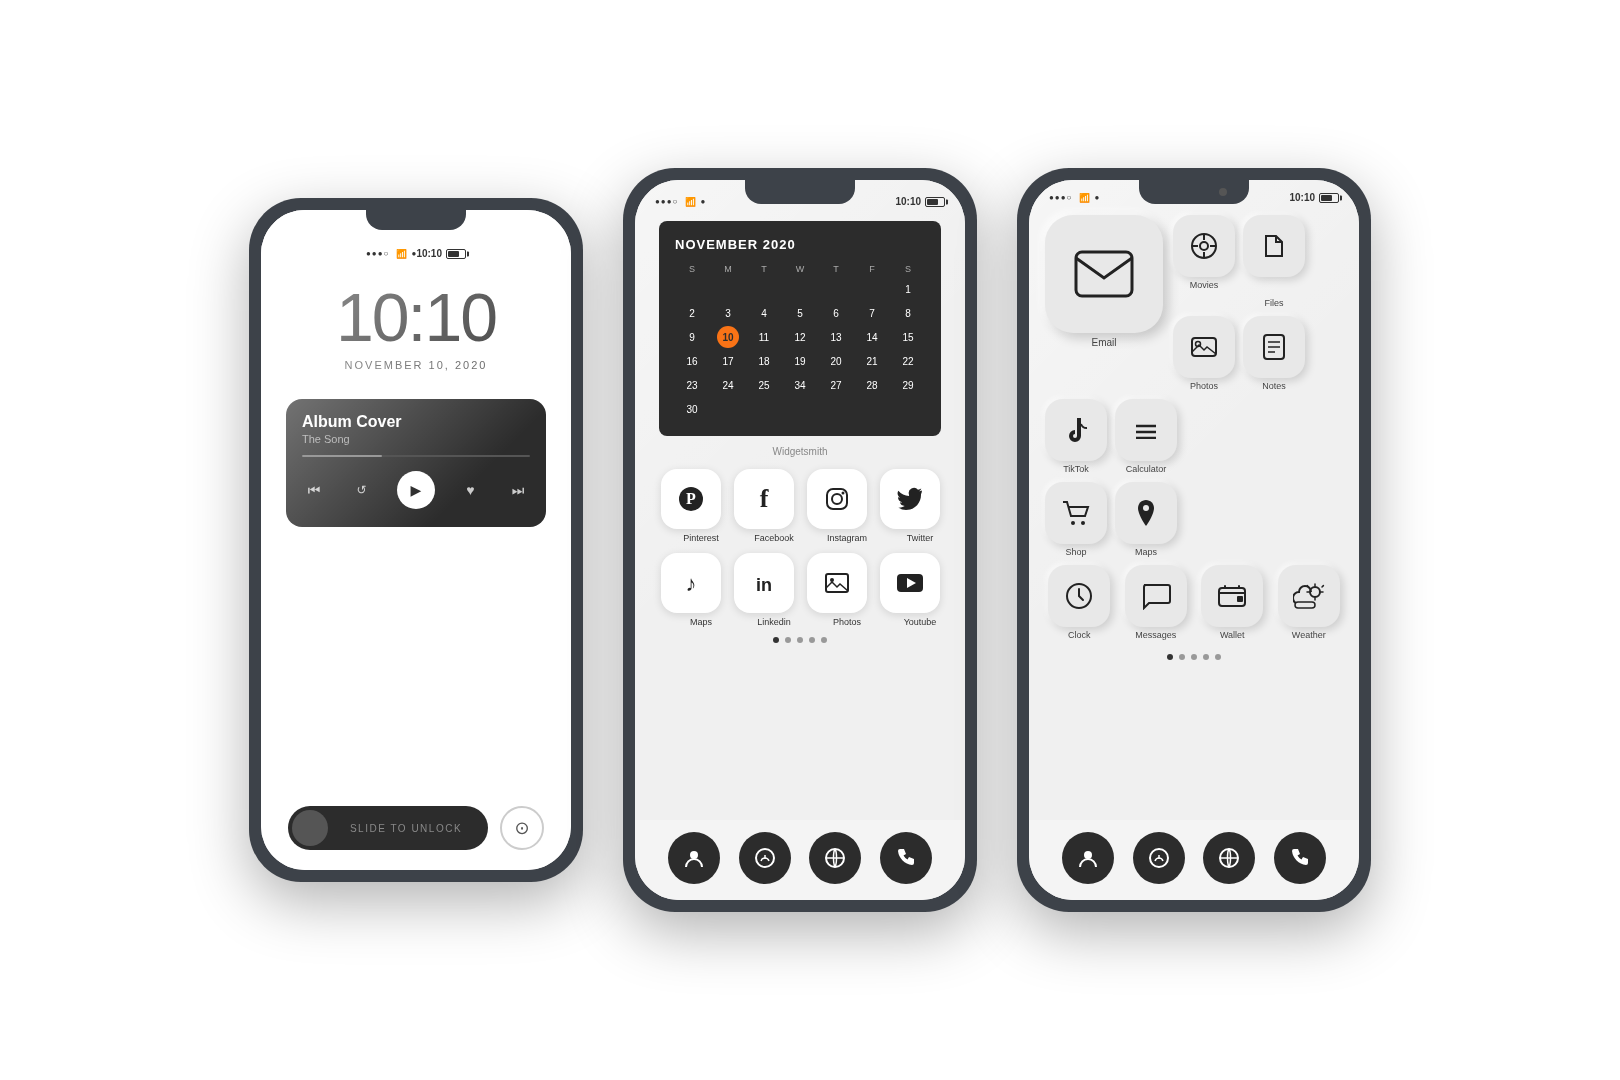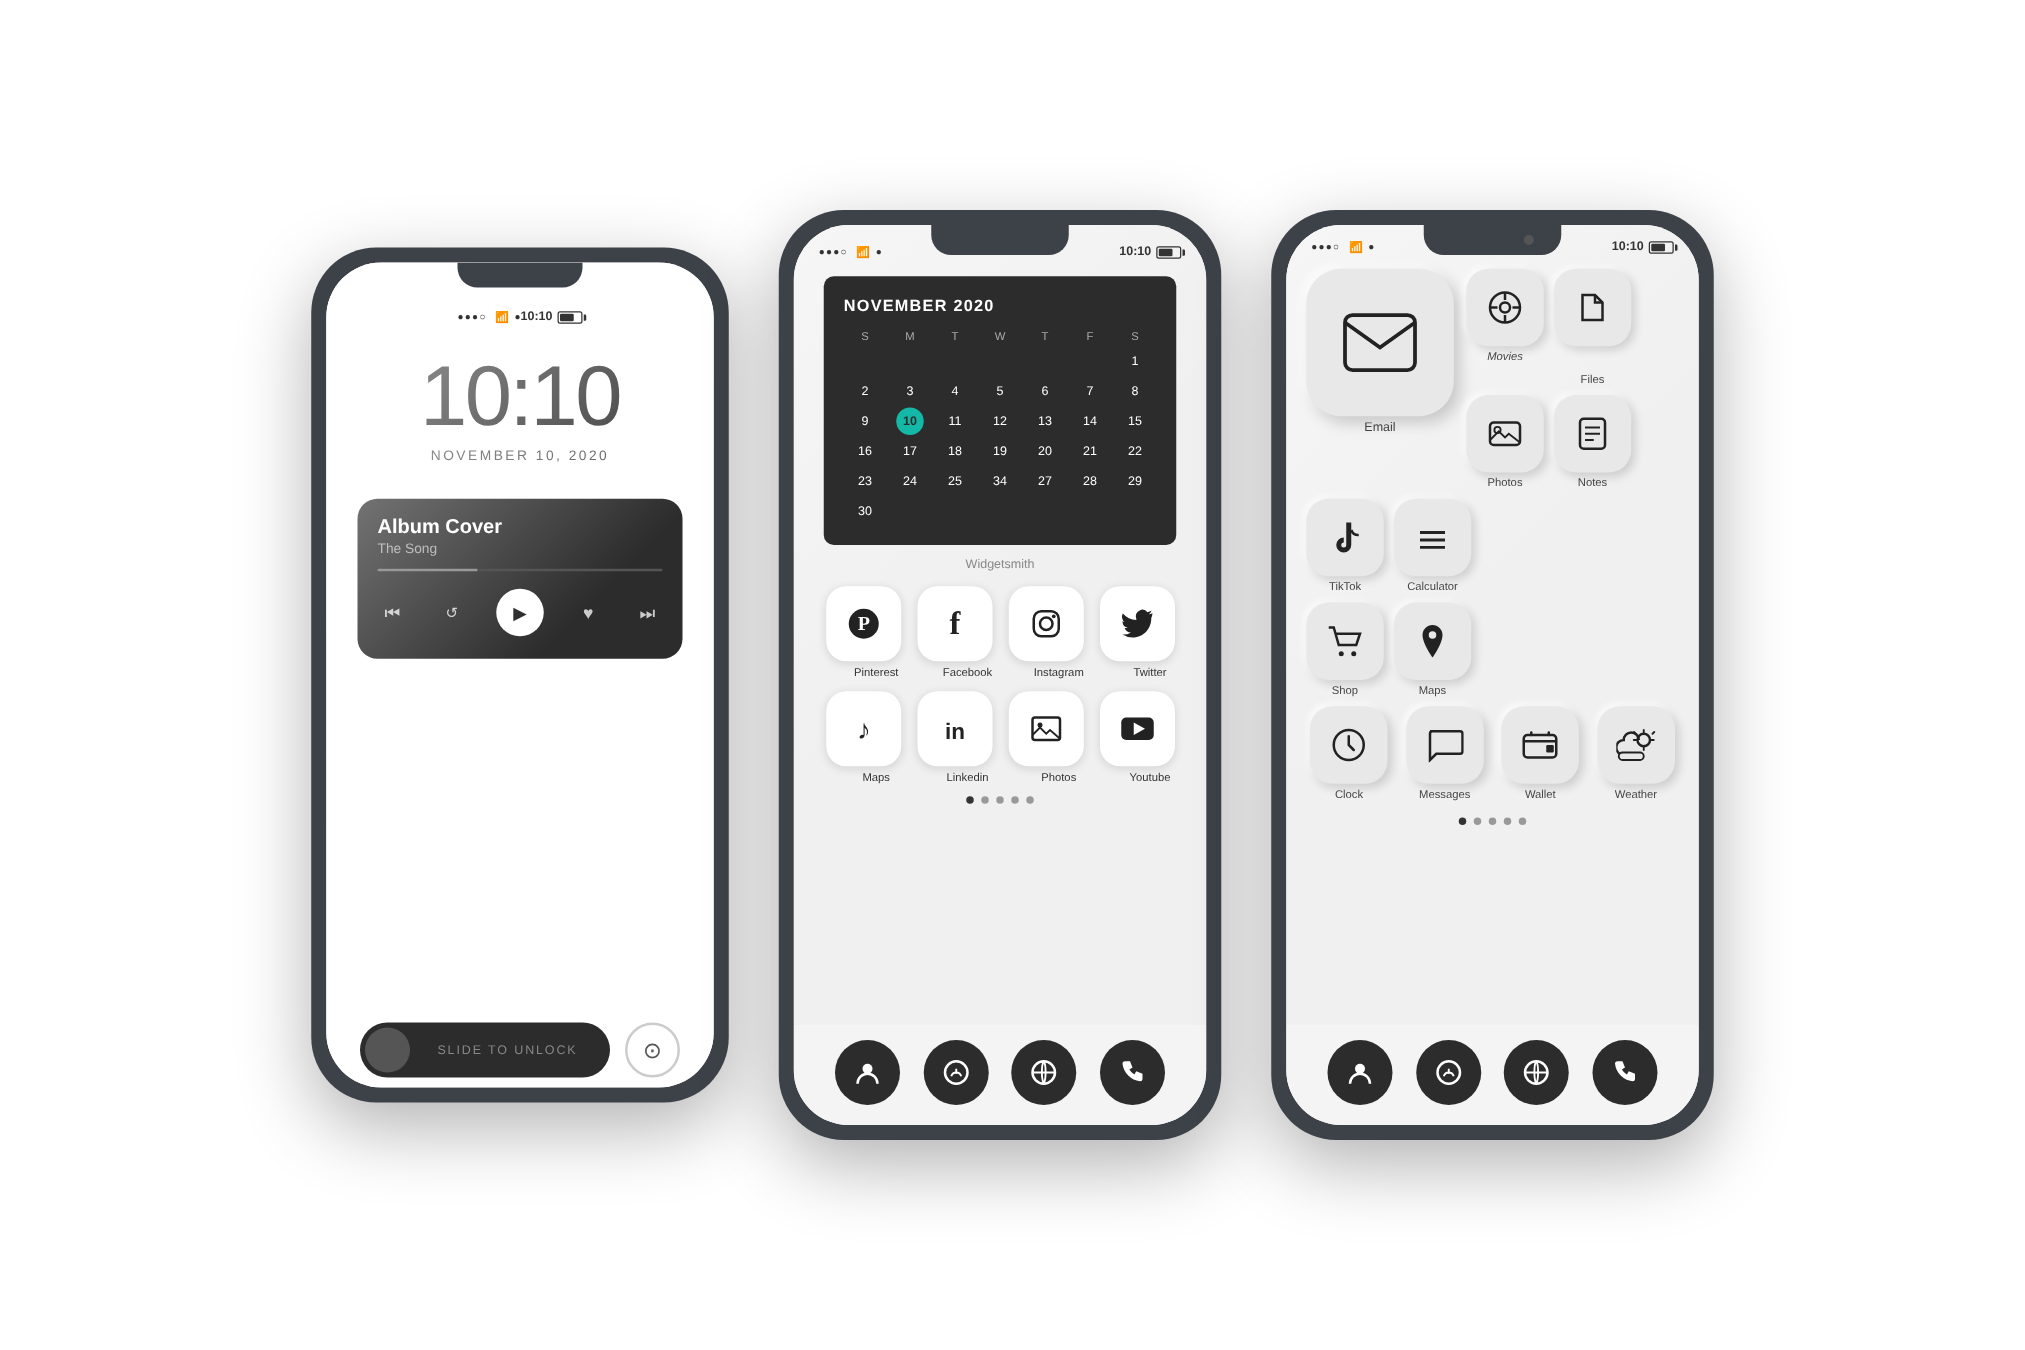--- a/index.html
+++ b/index.html
@@ -159,21 +159,21 @@
       background: #fff;
       border-radius: 50%;
       display: flex;
       align-items: center;
       justify-content: center;
       color: #222;
       font-size: 14px;
     }
     .lock-bottom {
       position: absolute;
-      bottom: 8px;
+      bottom: 20px;
       width: 100%;
       display: flex;
       align-items: center;
       justify-content: center;
       gap: 0;
     }
     .slide-unlock-btn {
       background: #2c2c2c;
       border-radius: 30px;
       height: 44px;
@@ -260,21 +260,21 @@
       padding: 3px 1px;
       border-radius: 50%;
       width: 22px;
       height: 22px;
       display: flex;
       align-items: center;
       justify-content: center;
       margin: auto;
     }
     .cal-cell.today {
-      background: #14b8a6;
+      background: #f97316;
       color: #2c2c2c;
       font-weight: 700;
       border-radius: 50%;
     }
     .cal-cell.empty { color: transparent; }
     .widgetsmith-label {
       text-align: center;
       font-size: 10px;
       color: #888;
       padding: 4px 0 8px;
@@ -651,21 +651,21 @@
             <svg width="60" height="48" viewBox="0 0 60 48" fill="none">
               <rect x="2" y="2" width="56" height="44" rx="6" stroke="#222" stroke-width="3" fill="none"></rect>
               <path d="M2 8l28 20 28-20" stroke="#222" stroke-width="3" fill="none"></path>
             </svg>
           </div>
           <div style="font-size:10px; color:#444;">Email</div>
         </div>
 
         <div style="display:grid; grid-template-columns:1fr 1fr; gap:8px;">
 
-          <div style="display:flex; flex-direction:column; align-items:center; gap:3px;font-style:italic;">
+          <div style="display:flex; flex-direction:column; align-items:center; gap:3px;">
             <div style="width:62px; height:62px; background:#e8e8e8; border-radius:18px; display:flex; align-items:center; justify-content:center; box-shadow: 3px 3px 8px rgba(0,0,0,0.15), -2px -2px 5px rgba(255,255,255,0.8);">
               <svg width="30" height="30" viewBox="0 0 30 30" fill="none">
                 <circle cx="15" cy="15" r="12" stroke="#222" stroke-width="2" fill="none"></circle>
                 <circle cx="15" cy="15" r="4" stroke="#222" stroke-width="2" fill="none"></circle>
                 <line x1="15" y1="3" x2="15" y2="9" stroke="#222" stroke-width="2"></line>
                 <line x1="15" y1="21" x2="15" y2="27" stroke="#222" stroke-width="2"></line>
                 <line x1="3" y1="15" x2="9" y2="15" stroke="#222" stroke-width="2"></line>
                 <line x1="21" y1="15" x2="27" y2="15" stroke="#222" stroke-width="2"></line>
               </svg>
             </div>

